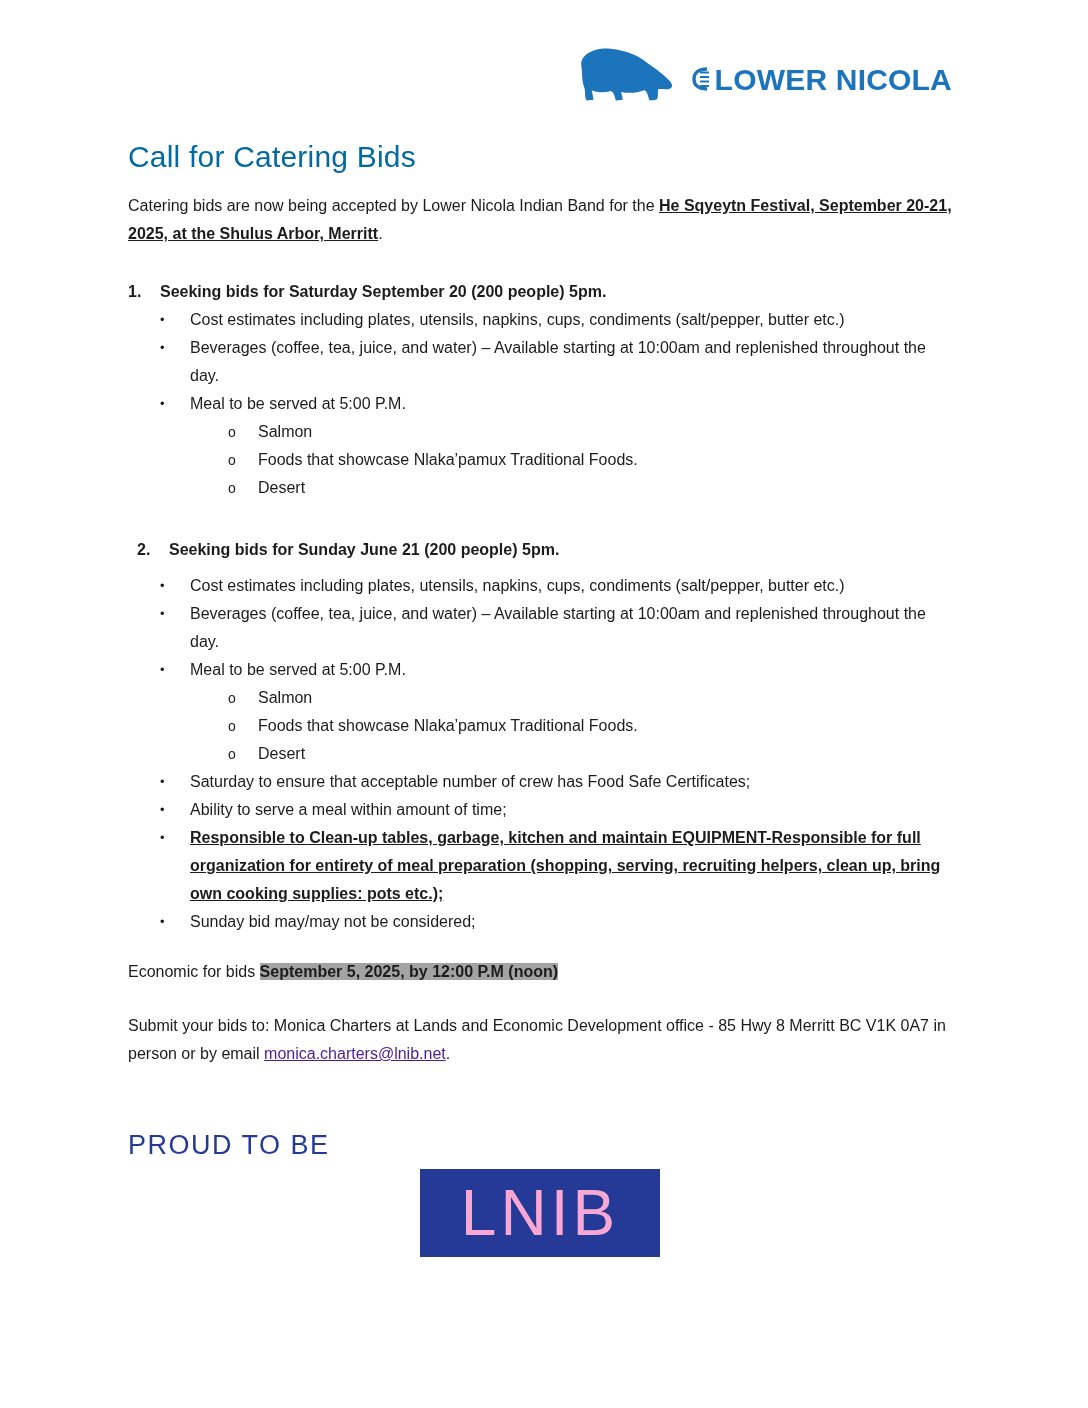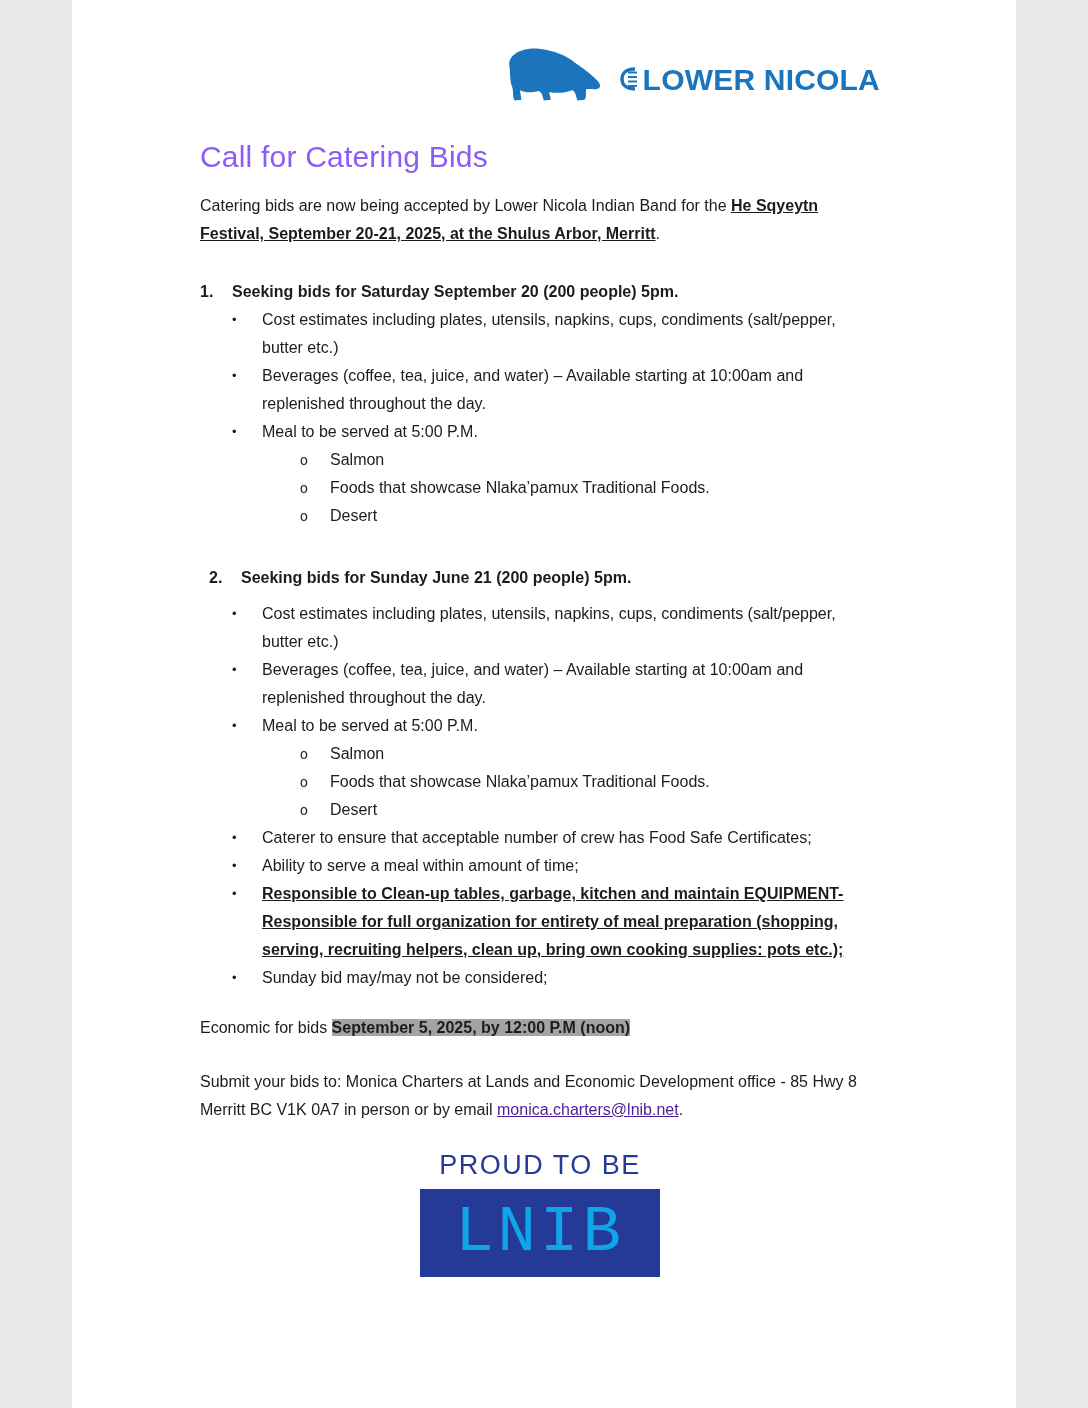--- a/index.html
+++ b/index.html
@@ -1,29 +1,29 @@
 <!DOCTYPE html>
 <html><head>
 <meta charset="utf-8">
 <style>
   html,body{margin:0;padding:0;background:#e8e8e8;}
   .page{
-    width:944px;height:1408px;background:#ffffff;margin:0 auto;
+    width:1088px;height:1408px;background:#ffffff;margin:0 auto;
     font-family:"Liberation Sans",sans-serif;color:#1c1c1c;
     position:relative;box-sizing:border-box;overflow:hidden;
   }
   .content{padding:0 136px 0 128px;}
   
   .header{display:flex;justify-content:flex-end;align-items:center;padding-top:44px;gap:14px;}
   .bear{width:112px;height:70px;}
   .wordmark{text-align:right;font-weight:bold;font-size:30px;line-height:33px;letter-spacing:0.2px;}
   .wordmark .row{display:flex;justify-content:flex-end;align-items:center;gap:3px;}
   .glyph{width:20px;height:24px;flex:0 0 auto;}
   
-  .doc-title{font-size:30px;font-weight:400;color:#8b5cf6;margin:26px 0 0;letter-spacing:0.2px;}
+  .doc-title{font-size:30px;font-weight:400;color:#0369a1;margin:26px 0 0;letter-spacing:0.2px;}
   
   .para{font-size:16px;line-height:28px;margin:0;}
   .intro{margin-top:18px;}
   .b-u{font-weight:bold;text-decoration:underline;}
   
   .sec-head{display:flex;font-weight:bold;font-size:16px;line-height:28px;}
   .sec-head .num{width:32px;flex:0 0 auto;}
   .sec1-head{margin-top:30px;}
   .sec2-head{margin-top:34px;padding-left:9px;}
   .sec2-head .num{width:32px;}
@@ -35,24 +35,24 @@
   .lvl1 .marker{font-size:13px;}
   .lvl2{padding-left:100px;}
   .lvl2 .marker{font-size:14px;}
   .li .txt{flex:1;}
   
   .deadline{margin-top:22px;}
   .hl{font-weight:bold;}
   .submit{margin-top:26px;}
   .email-link{text-decoration:underline;cursor:pointer;}
   
-  .footer{margin-top:26px;text-align:center;}
+  .footer{margin-top:62px;text-align:left;}
   .tagline{font-size:27px;letter-spacing:1.5px;font-weight:400;}
   .lnib-box{width:240px;height:88px;margin:8px auto 0;display:flex;align-items:center;justify-content:center;
-    color:#0ea5e9;font-size:64px;letter-spacing:4px;font-weight:400;font-family:Liberation Mono, monospace;}
+    color:#f9a8d4;font-size:64px;letter-spacing:4px;font-weight:400;}
 </style>
 </head>
 <body>
 
 <div class="page">
   <div class="content">
 
     <div class="header">
       <svg class="bear" viewBox="0 0 130 80" style="color:#1c75bc">
         <path fill="currentColor" d="M18 26 C15 12 33 3 52 5 C70 7 84 13 94 21 C97 23 99 24 101 26 C107 30 113 35 118 40 C123 44 125 49 121 51 C117 53 111 51 107 52 C106 56 108 61 105 64 L97 65 C95 60 95 55 91 53 C83 56 72 57 64 55 L66 64 L58 65 C56 60 56 56 52 54 C44 56 36 56 30 53 L32 64 L24 65 C21 60 23 54 21 49 C18 41 19 33 18 26 Z"></path>
@@ -127,21 +127,21 @@
       <div class="li lvl2">
           <span class="marker">o</span>
           <span class="txt">Foods that showcase Nlaka’pamux Traditional Foods.</span>
         </div>
       <div class="li lvl2">
           <span class="marker">o</span>
           <span class="txt">Desert</span>
         </div>
       <div class="li lvl1">
           <span class="marker">•</span>
-          <span class="txt">Caterer to ensure that acceptable number of crew has Food Safe Certificates;</span>
+          <span class="txt">Saturday to ensure that acceptable number of crew has Food Safe Certificates;</span>
         </div>
       <div class="li lvl1">
           <span class="marker">•</span>
           <span class="txt">Ability to serve a meal within amount of time;</span>
         </div>
       <div class="li lvl1">
           <span class="marker">•</span>
           <span class="txt b-u">Responsible to Clean-up tables, garbage, kitchen and maintain EQUIPMENT-Responsible for full organization for entirety of meal preparation (shopping, serving, recruiting helpers, clean up, bring own cooking supplies: pots etc.);</span>
         </div>
       <div class="li lvl1">

